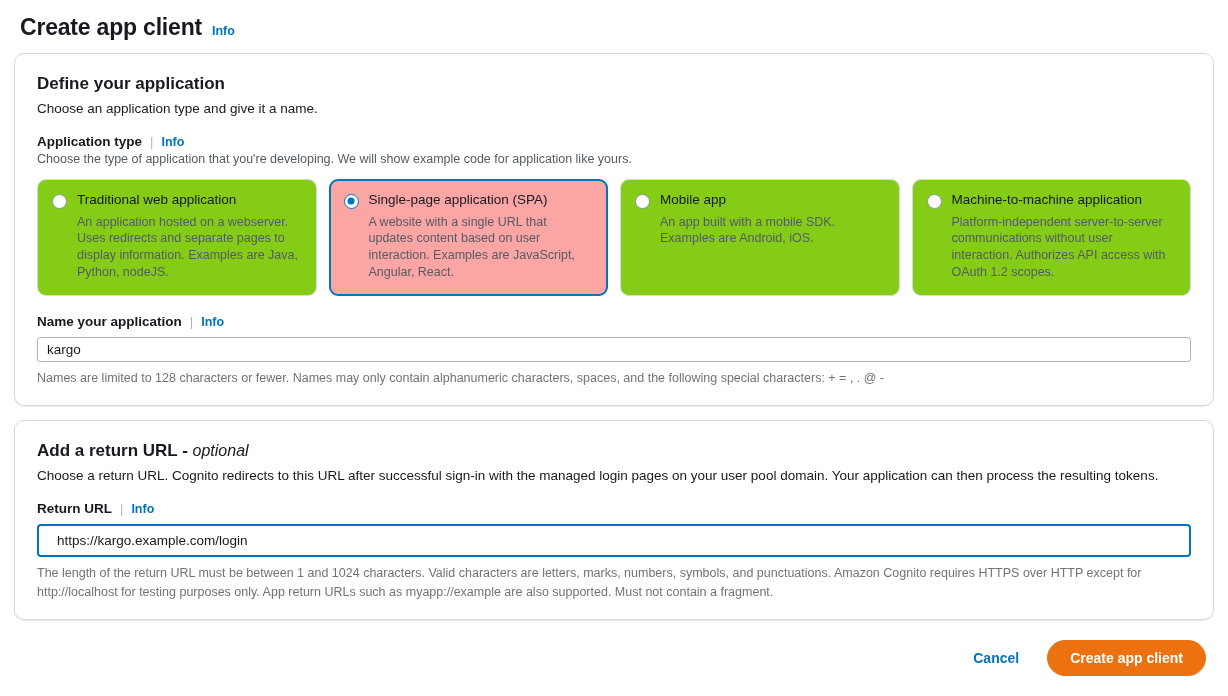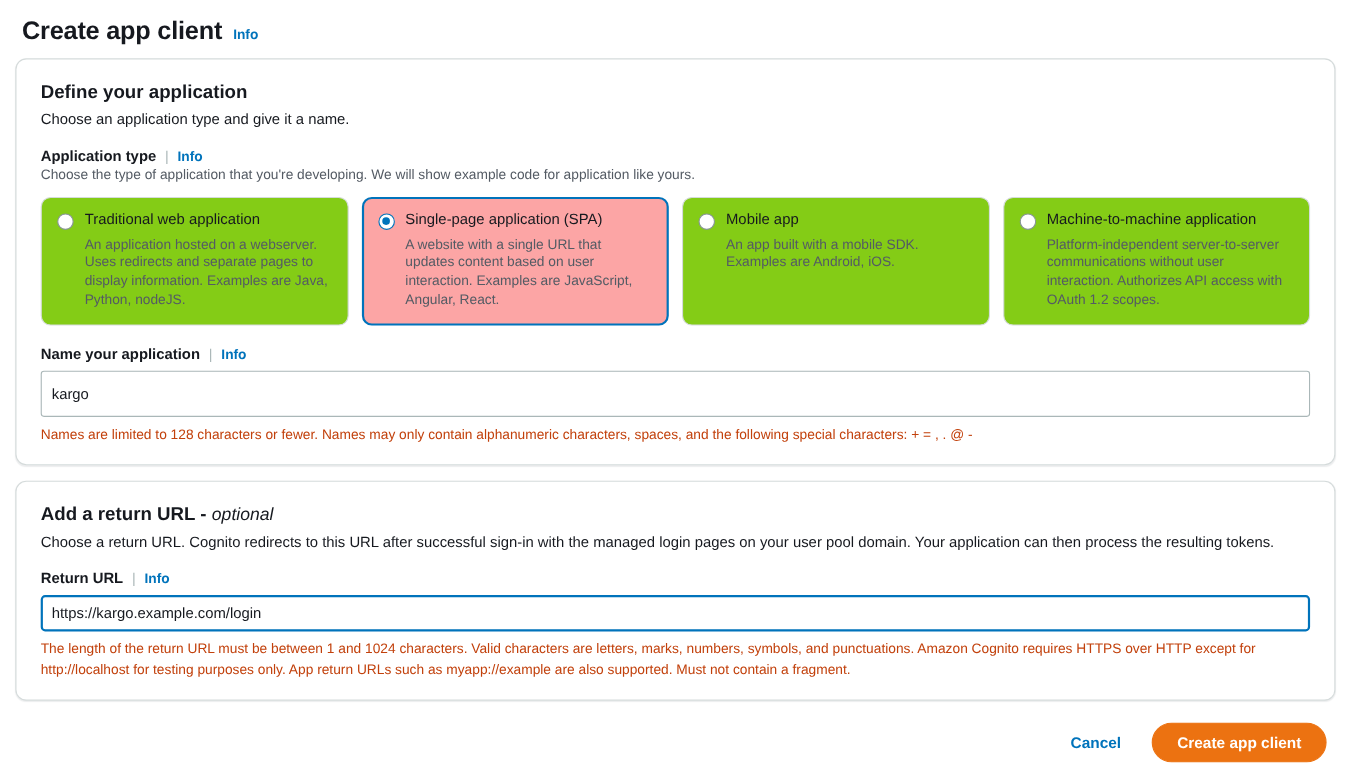--- a/index.html
+++ b/index.html
@@ -87,21 +87,21 @@
     font-size: 13px;
   }
   .field-hint {
     font-size: 12.5px;
     color: #545b64;
     line-height: 1.4;
     margin: 2px 0 10px 0;
   }
   .field-hint-below {
     font-size: 12.5px;
-    color: #c2410c;
+    color: #737373;
     line-height: 1.45;
     margin-top: 7px;
   }
 
   
   .tiles {
     display: grid;
     grid-template-columns: repeat(4, 1fr);
     gap: 12px;
     margin-top: 4px;
@@ -156,36 +156,36 @@
   }
   .tile-desc {
     font-size: 12.5px;
     color: #545b64;
     line-height: 1.35;
   }
 
   
   .text-input {
     width: 100%;
-    height: 42px;
+    height: 25px;
     border: 1px solid #aab7b8;
     border-radius: 3px;
     padding: 0 9px;
     font-size: 13.5px;
     font-family: "Liberation Sans", sans-serif;
     color: #16191f;
     background: #fff;
     outline: none;
   }
   .text-input::placeholder { color: #687078; }
   .text-input.focused {
     border: 2px solid #0073bb;
     border-radius: 4px;
     height: 33px;
-    padding: 0 8px;
+    padding: 0 18px;
   }
 
   
   .footer {
     display: flex;
     justify-content: flex-end;
     align-items: center;
     gap: 20px;
     padding: 6px 22px 0 0;
   }

